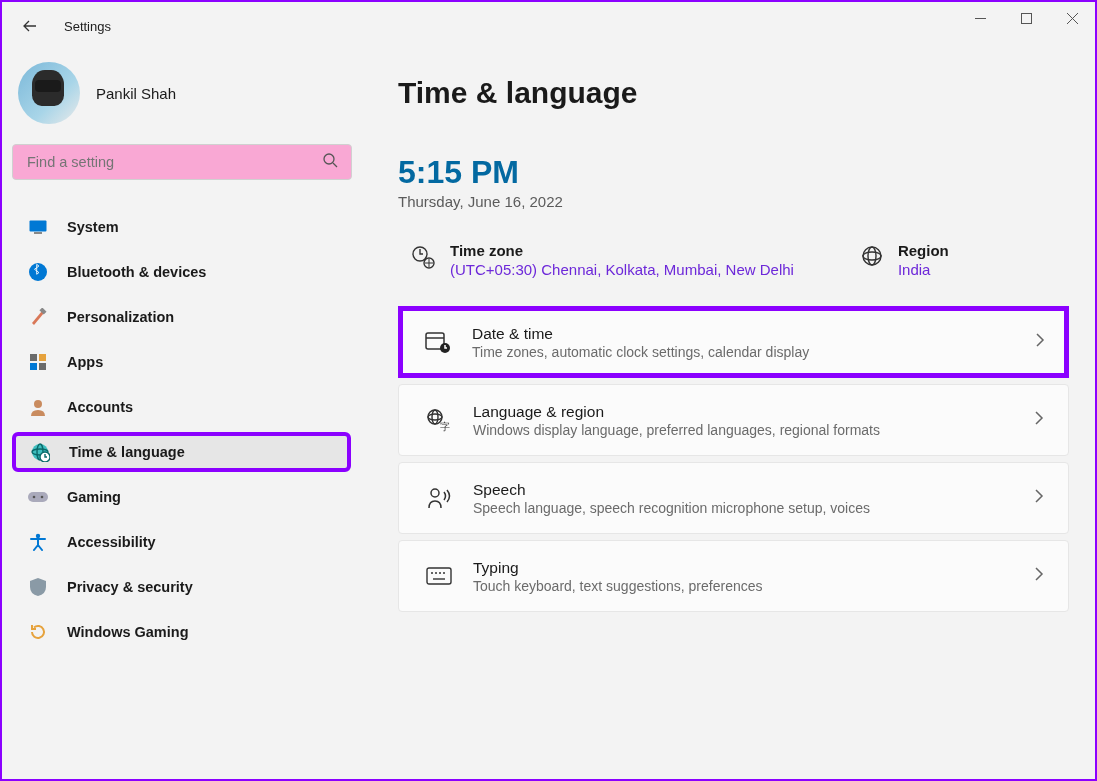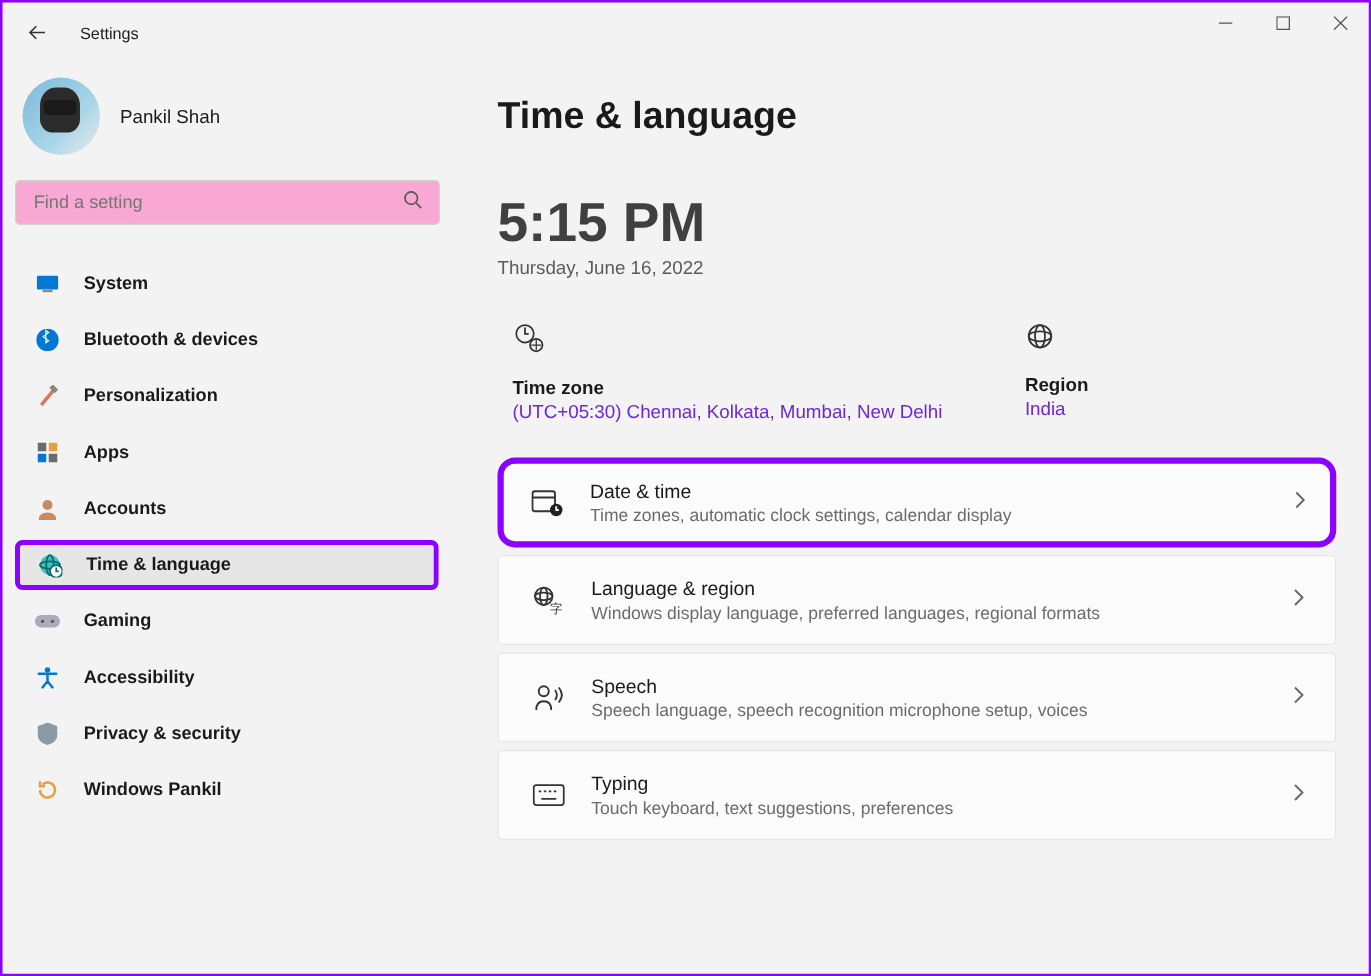--- a/index.html
+++ b/index.html
@@ -19,29 +19,29 @@
 .search-wrap { margin:0 0 22px 0; position:relative; }
 .search-in { width:100%; height:36px; border:1px solid #d0d0d0; background:#f9a8d4; border-radius:4px; padding:0 40px 0 14px; font-size:14.5px; color:#5b5b5b; outline:none; }
 .search-ic { position:absolute; right:14px; top:50%; transform:translateY(-50%); color:#555; }
 .nav { flex:1; overflow:hidden; border-right:1px solid transparent; position:relative; }
 .nav-item { display:flex; align-items:center; gap:19px; height:40px; padding:0 14px; margin:5px 2px; border-radius:4px; cursor:pointer; font-size:14.5px; color:#1a1a1a;font-weight:bold; }
 .nav-item.sel { background:#e6e6e6; }
 .nav-item .ic { width:20px; height:20px; display:flex; align-items:center; justify-content:center; flex-shrink:0; }
 .hl-purple { border:4px solid #8b00ff; border-radius:6px; }
 .content { flex:1; padding:26px 26px 0 36px; overflow:auto; }
 .content h1 { font-size:30px; font-weight:600; color:#1a1a1a; margin-bottom:44px; }
-.clock-big { font-size:44px; font-weight:600; color:#404040; margin-bottom:2px; }
+.clock-big { font-size:32px; font-weight:600; color:#0369a1; margin-bottom:2px; }
 .date-line { font-size:15px; color:#5b5b5b; margin-bottom:24px; }
 .info-row { display:flex; gap:66px; padding:8px 12px 28px 12px; }
-.info-block { display:flex; gap:14px; align-items:flex-start;flex-direction:column; }
+.info-block { display:flex; gap:14px; align-items:flex-start; }
 .info-ic { color:#333; margin-top:2px; }
 .info-txt .lbl { font-size:15px; font-weight:600; color:#1a1a1a; }
 .info-txt .val { font-size:15px; color:#6d28d9; margin-top:2px; }
 .card { background:#fbfbfb; border:1px solid #e6e6e6; border-radius:4px; height:72px; display:flex; align-items:center; padding:0 24px; margin-bottom:6px; cursor:pointer; }
-.card.hl { border:5px solid #8b00ff; border-radius:14px; padding:0 19px; }
+.card.hl { border:5px solid #8b00ff; border-radius:0; padding:0 19px; }
 .card .cic { width:32px; display:flex; align-items:center; justify-content:center; color:#333; }
 .card .ctxt { margin-left:18px; flex:1; }
 .card .ctitle { font-size:15.5px; color:#1a1a1a; }
 .card .csub { font-size:14px; color:#6b6b6b; margin-top:1px; }
 .card .chev { color:#666; }
 </style>
 </head>
 <body>
 
 <div class="title-bar">
@@ -177,21 +177,21 @@
           </span>
         <span>Privacy &amp; security</span>
       </div>
       <div class="nav-item">
         <span class="ic">
             <svg width="18" height="18" viewBox="0 0 18 18" fill="none" stroke="#e6a23c" stroke-width="2">
               <path d="M3 9a6 6 0 1 0 2-4.5"></path>
               <polyline points="3,2 3,6 7,6"></polyline>
             </svg>
           </span>
-        <span>Windows Pankil</span>
+        <span>Windows Gaming</span>
       </div>
     </nav>
   </aside>
 
   <main class="content">
     <h1>Time &amp; language</h1>
     <div class="clock-big">5:15 PM</div>
     <div class="date-line">Thursday, June 16, 2022</div>
 
     <div class="info-row">

